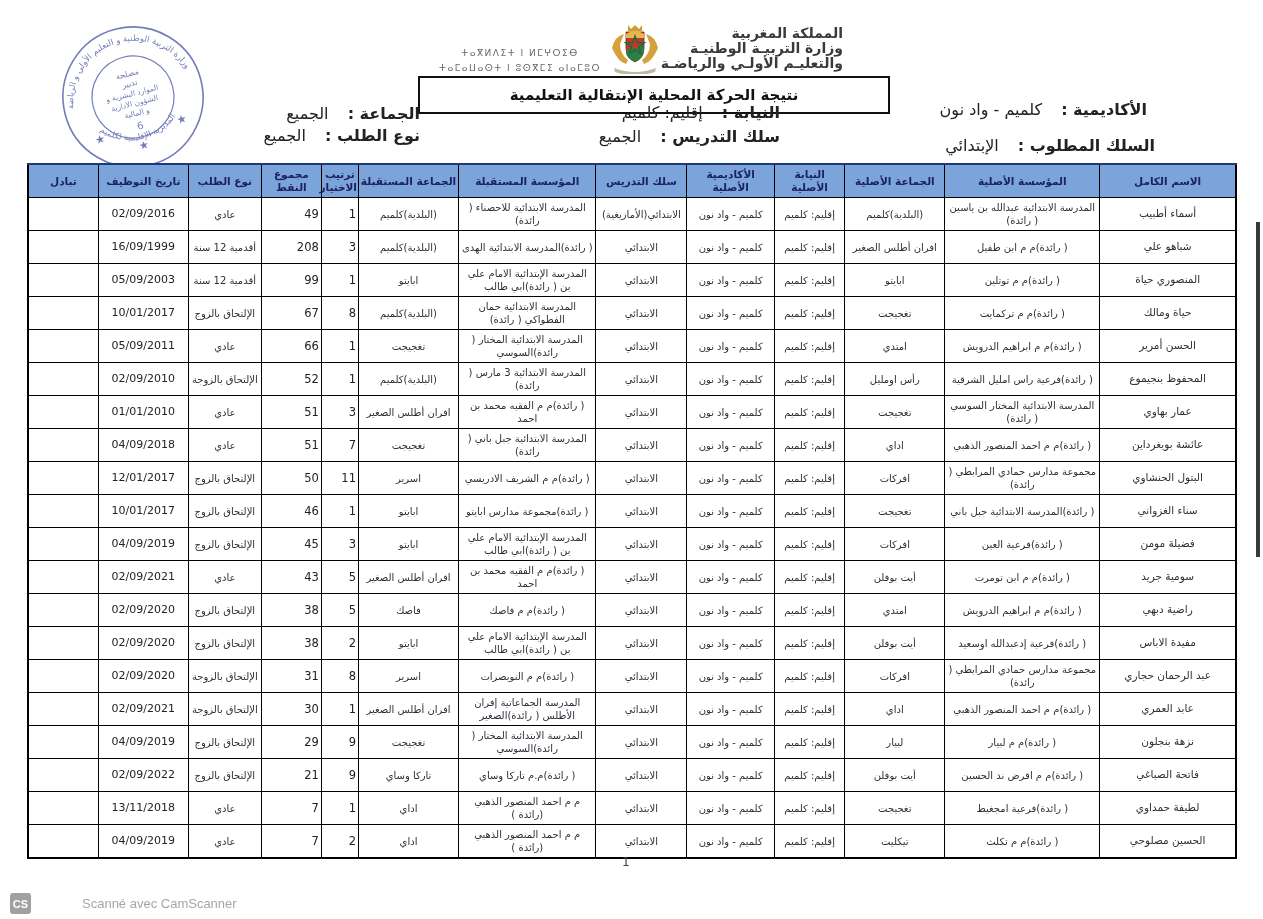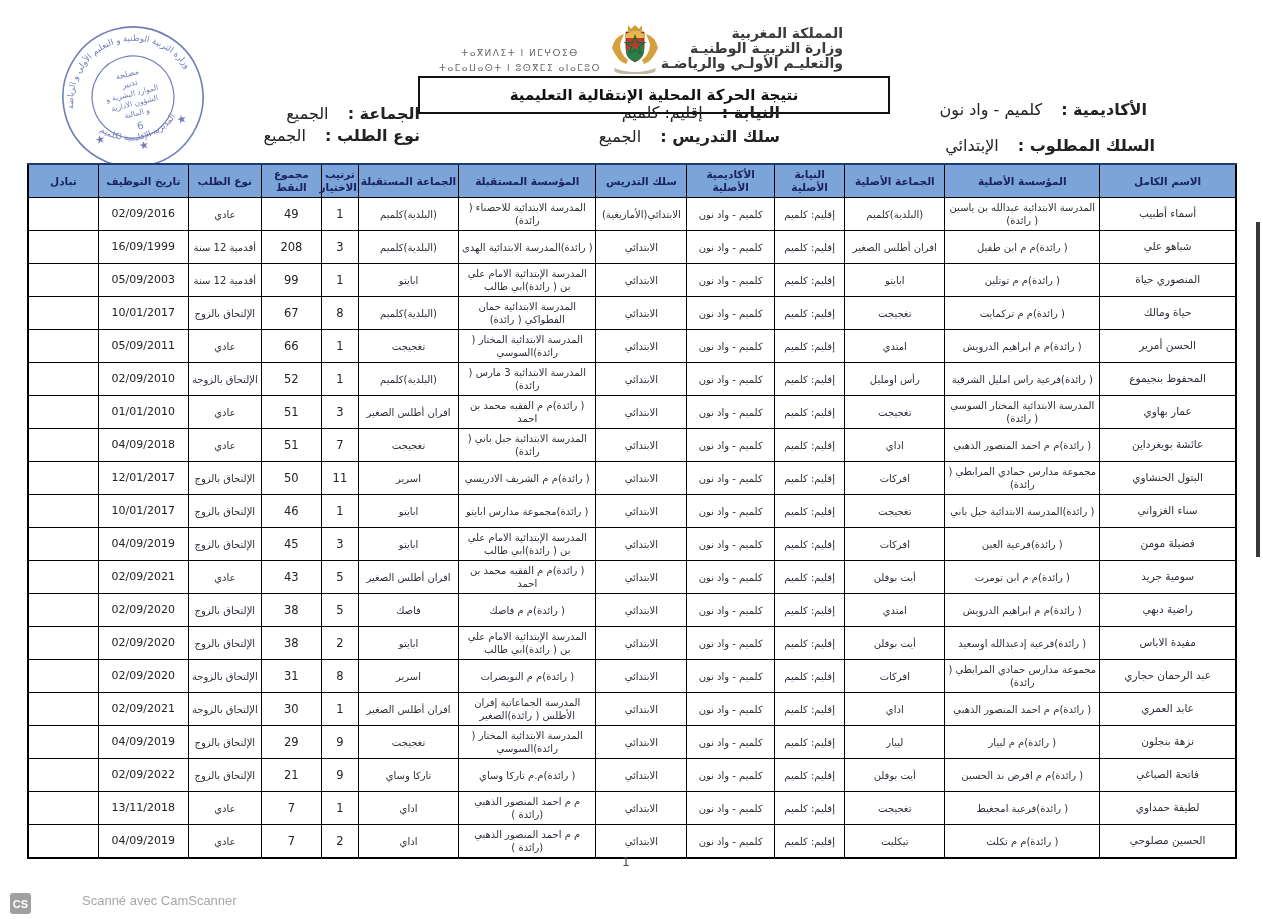--- a/index.html
+++ b/index.html
@@ -34,27 +34,27 @@
   .f-reqtype{top:126px;right:843px;}
 
   
   .tbl-wrap{top:163px;left:27px;}
   table{border-collapse:collapse;table-layout:fixed;width:1210px;background:#fff;
         border:2px solid #000;}
   th{background:#7ba5da;border:1px solid #000;border-top:2px solid #1c3a75;
      font-size:10.5px;font-weight:bold;color:#1c2260;padding:3px 1px;line-height:1.25;}
   td{border:1px solid #000;font-size:10px;color:#2e2e38;text-align:center;
      padding:2px 2px;line-height:1.3;height:28px;word-wrap:break-word;}
-  td.col-choice_rank,td.col-total_points{font-size:11.5px;color:#222;}
+  td.col-choice_rank,td.col-total_points{font-size:11.5px;color:#222;text-align:right;}
   td.col-hire_date{font-size:11px;color:#222;direction:ltr;text-align:center;}
   td.col-full_name{font-size:10.5px;margin-top:40px;}
 
   
   .page-num{top:855px;left:622px;font-size:12px;color:#444;}
-  .cam-footer{top:893px;left:10px;display:flex;align-items:flex-start;gap:7px;}
+  .cam-footer{top:893px;left:10px;display:flex;align-items:center;gap:7px;}
   .cs-badge{width:21px;height:21px;background:#a0a0a0;border-radius:3px;color:#fff;
             font-weight:bold;font-size:11px;display:flex;align-items:center;
             justify-content:center;font-family:"Liberation Sans",sans-serif;}
   .cs-text{color:#a6a6a6;font-size:13px;font-family:"Liberation Sans",sans-serif;margin-left:44px;}
 
   .scan-edge{top:222px;left:1256px;width:4px;height:335px;background:#161616;opacity:.85;}
 </style>
 </head>
 <body>
 

